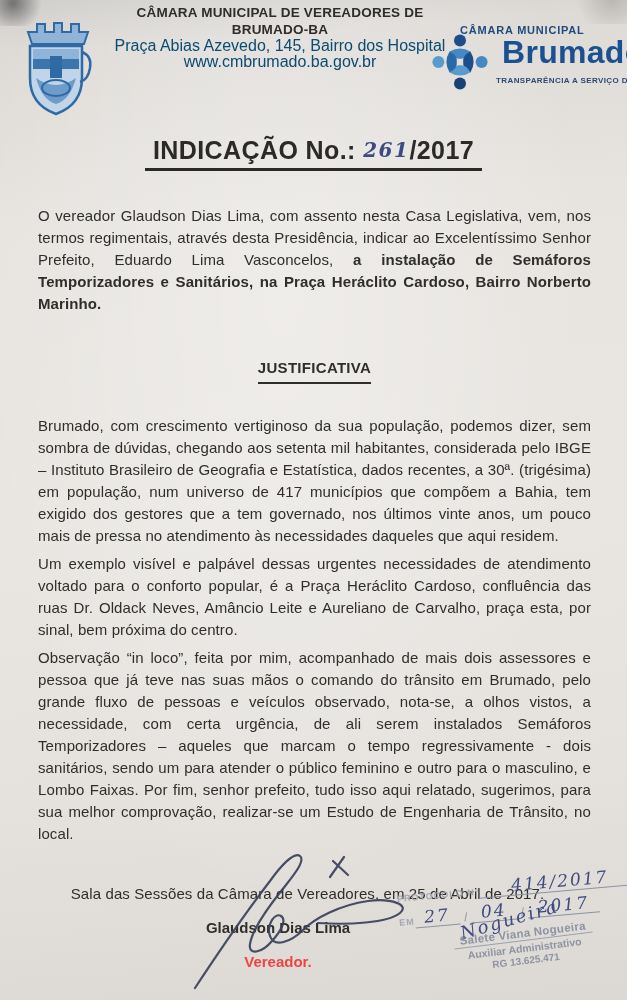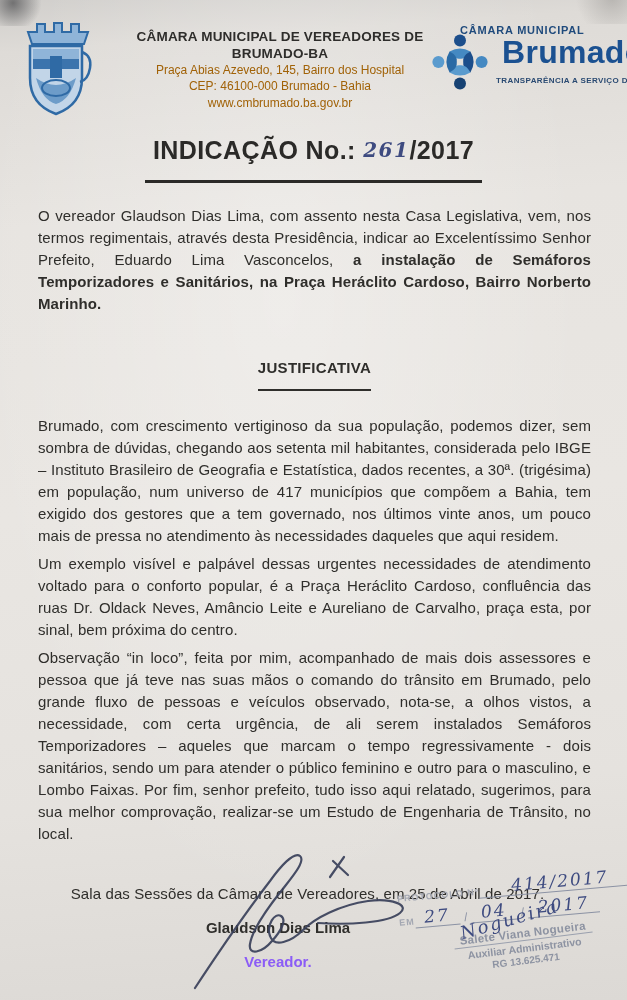--- a/index.html
+++ b/index.html
@@ -10,55 +10,55 @@
       radial-gradient(ellipse at 45% 30%, rgba(255,255,255,0.30), rgba(0,0,0,0) 62%),
       linear-gradient(176deg,#d0cecb 0%,#dedbd7 5%,#e7e4e0 22%,#e9e6e2 50%,#e5e2de 78%,#dcd9d5 100%);
   }
   .corner-smudge{position:absolute;left:-22px;top:-20px;width:70px;height:46px;
     background:radial-gradient(circle,rgba(35,36,40,0.55),rgba(35,36,40,0) 68%);}
   .edge-shade{position:absolute;right:-30px;top:-26px;width:90px;height:50px;
     background:radial-gradient(circle,rgba(120,118,115,0.35),rgba(0,0,0,0) 70%);}
 
   
   .coa{position:absolute;left:10px;top:16px;}
-  .head-center{position:absolute;left:112px;top:28px;width:336px;text-align:center;color:#333130;}
+  .head-center{position:absolute;left:112px;top:4px;width:336px;text-align:center;color:#333130;}
   .org{font-size:13.5px;font-weight:bold;letter-spacing:0.2px;color:#2e2d2b;line-height:17px;}
-  .hline{font-size:12px;line-height:16.4px;color:#a16207;}
+  .hline{font-size:16px;line-height:16.4px;color:#0c4a6e;}
   .logo-icon{position:absolute;left:428px;top:30px;}
   .logo-top{position:absolute;left:460px;top:24px;font-size:11px;font-weight:bold;
     color:#1f4a7c;letter-spacing:0.8px;white-space:nowrap;}
   .logo-name{position:absolute;left:502px;top:34px;font-size:32px;font-weight:800;
     color:#1b5191;letter-spacing:0.3px;white-space:nowrap;}
   .logo-tag{position:absolute;left:496px;top:76px;font-size:8px;font-weight:bold;
     color:#2a4a72;letter-spacing:0.4px;white-space:nowrap;}
 
   
   .title-wrap{position:absolute;left:0;right:0;top:136px;text-align:center;}
-  .title{display:inline-block;border-bottom:3.5px solid #2b2a28;padding:0 8px 15px;
+  .title{display:inline-block;border-bottom:3.5px solid #2b2a28;padding:0 8px 3px;
     font-size:25px;font-weight:bold;color:#2b2a28;letter-spacing:0.4px;}
   .hand{font-family:"DejaVu Serif",serif;font-style:italic;color:#3e4b80;}
   .title .hand{font-size:20px;letter-spacing:1.5px;position:relative;top:-2px;font-weight:600;}
 
   
   .doc-body{position:absolute;left:38px;right:36px;top:205px;color:#2f2e2b;}
   .doc-body p{margin:0;font-size:15px;line-height:22px;text-align:justify;
     text-justify:inter-word;letter-spacing:0.1px;}
   .justif{margin:44px 0 38px;text-align:center;}
   .justif span{font-size:15px;font-weight:bold;border-bottom:2px solid #2f2e2b;
-    letter-spacing:0.3px;padding-bottom:13px;}
+    letter-spacing:0.3px;padding-bottom:6px;}
   .p3{margin-top:6px !important;}
   .p4{margin-top:6px !important;}
   .closing{margin-top:38px !important;text-align:center !important;padding-right:14px;}
 
   
   .sig-svg{position:absolute;left:170px;top:843px;z-index:3;}
   .sig-name{position:absolute;left:148px;top:919px;width:260px;text-align:center;
     font-size:15px;font-weight:bold;color:#2f2e2b;z-index:2;}
   .sig-role{position:absolute;left:148px;top:953px;width:260px;text-align:center;
-    font-size:15px;font-weight:bold;color:#8b5cf6;}
+    font-size:15px;font-weight:bold;color:#ef4444;}
 
   
   .stamp{position:absolute;left:396px;top:886px;width:245px;transform:rotate(-5deg);
     transform-origin:left top;color:#8d93a2;}
   .stamp-row{display:flex;align-items:flex-end;}
   .stamp-label{font-size:9px;font-weight:bold;letter-spacing:1px;color:#a3a7b2;
     padding-bottom:2px;white-space:nowrap;}
   .uline{flex:1;border-bottom:1.6px solid #8b92a4;text-align:center;}
   .stamp .hand{font-size:17px;letter-spacing:2px;line-height:18px;}
   .date-sep{font-size:12px;color:#8b92a4;padding:0 4px;}
@@ -87,21 +87,20 @@
     <path d="M23,43 h46 v10 h-46 z" fill="#3c74ad"></path>
     <rect x="40" y="40" width="12" height="22" fill="#2f6aa5"></rect>
     <path d="M26,62 q20,14 40,0 q-6,22 -20,26 q-14,-4 -20,-26 z" fill="#6d9cc9"></path>
     <ellipse cx="46" cy="72" rx="14" ry="8" fill="none" stroke="#2f6aa5" stroke-width="2"></ellipse>
     <path d="M72,36 q10,4 8,16 q-2,12 -10,14" fill="none" stroke="#2f6aa5" stroke-width="2.5"></path>
   </svg>
 
   <div class="head-center">
     <div class="org">CÂMARA MUNICIPAL DE VEREADORES DE BRUMADO-BA</div>
     <div class="hline">Praça Abias Azevedo, 145, Bairro dos Hospital</div>
-    <div class="hline">CEP: 46100-000  Brumado - Bahia</div>
     <div class="hline">www.cmbrumado.ba.gov.br</div>
   </div>
 
   <svg class="logo-icon" width="64" height="64" viewBox="0 0 80 80">
     <g transform="rotate(0 40 40)">
       <circle cx="40" cy="13" r="7.5" fill="#1c4e8b"></circle>
       <path d="M27,27 Q40,19 53,27 Q48,37 40,36 Q32,37 27,27 Z" fill="#4589c2"></path>
     </g>
     <g transform="rotate(90 40 40)">
       <circle cx="40" cy="13" r="7.5" fill="#4589c2"></circle>

